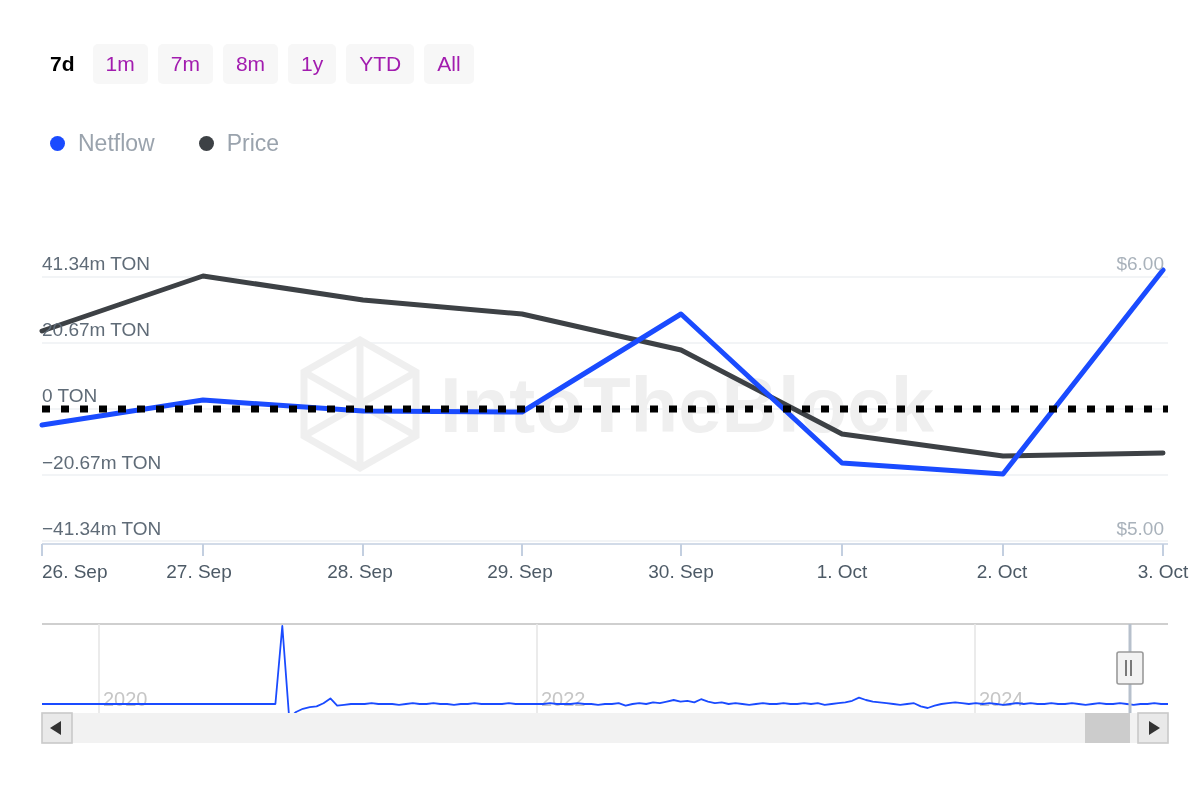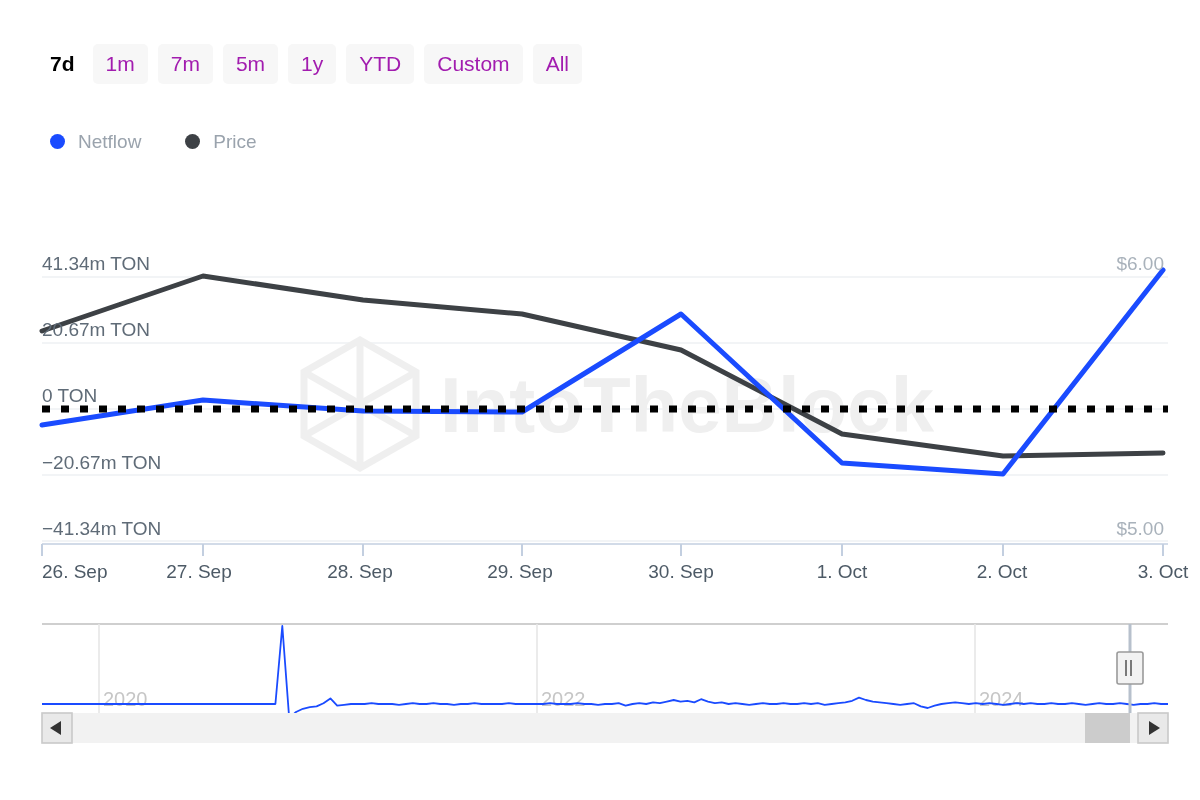--- a/index.html
+++ b/index.html
@@ -60,21 +60,21 @@
     gap: 13px;
     cursor: pointer;
   }
   .legend-dot {
     width: 15px;
     height: 15px;
     border-radius: 50%;
     display: block;
   }
   .legend-label {
-    font-size: 19px;
+    font-size: 23px;
     color: #9aa3ad;
     line-height: 1;
   }
 
   
   #chart-area {
     position: absolute;
     left: 0;
     top: 0;
     width: 1200px;
@@ -109,24 +109,23 @@
     fill: #efefef;
   }
 </style>
 </head>
 <body>
 
 <div id="range-selector">
   <button class="range-btn active">7d</button>
   <button class="range-btn">1m</button>
   <button class="range-btn">7m</button>
-  <button class="range-btn">5m</button>
+  <button class="range-btn">8m</button>
   <button class="range-btn">1y</button>
   <button class="range-btn">YTD</button>
-  <button class="range-btn">Custom</button>
   <button class="range-btn">All</button>
 </div>
 
 <div id="legend">
   <div class="legend-item">
     <span class="legend-dot" style="background:#1a4bff"></span>
     <span class="legend-label">Netflow</span>
   </div>
   <div class="legend-item">
     <span class="legend-dot" style="background:#3d4145"></span>

